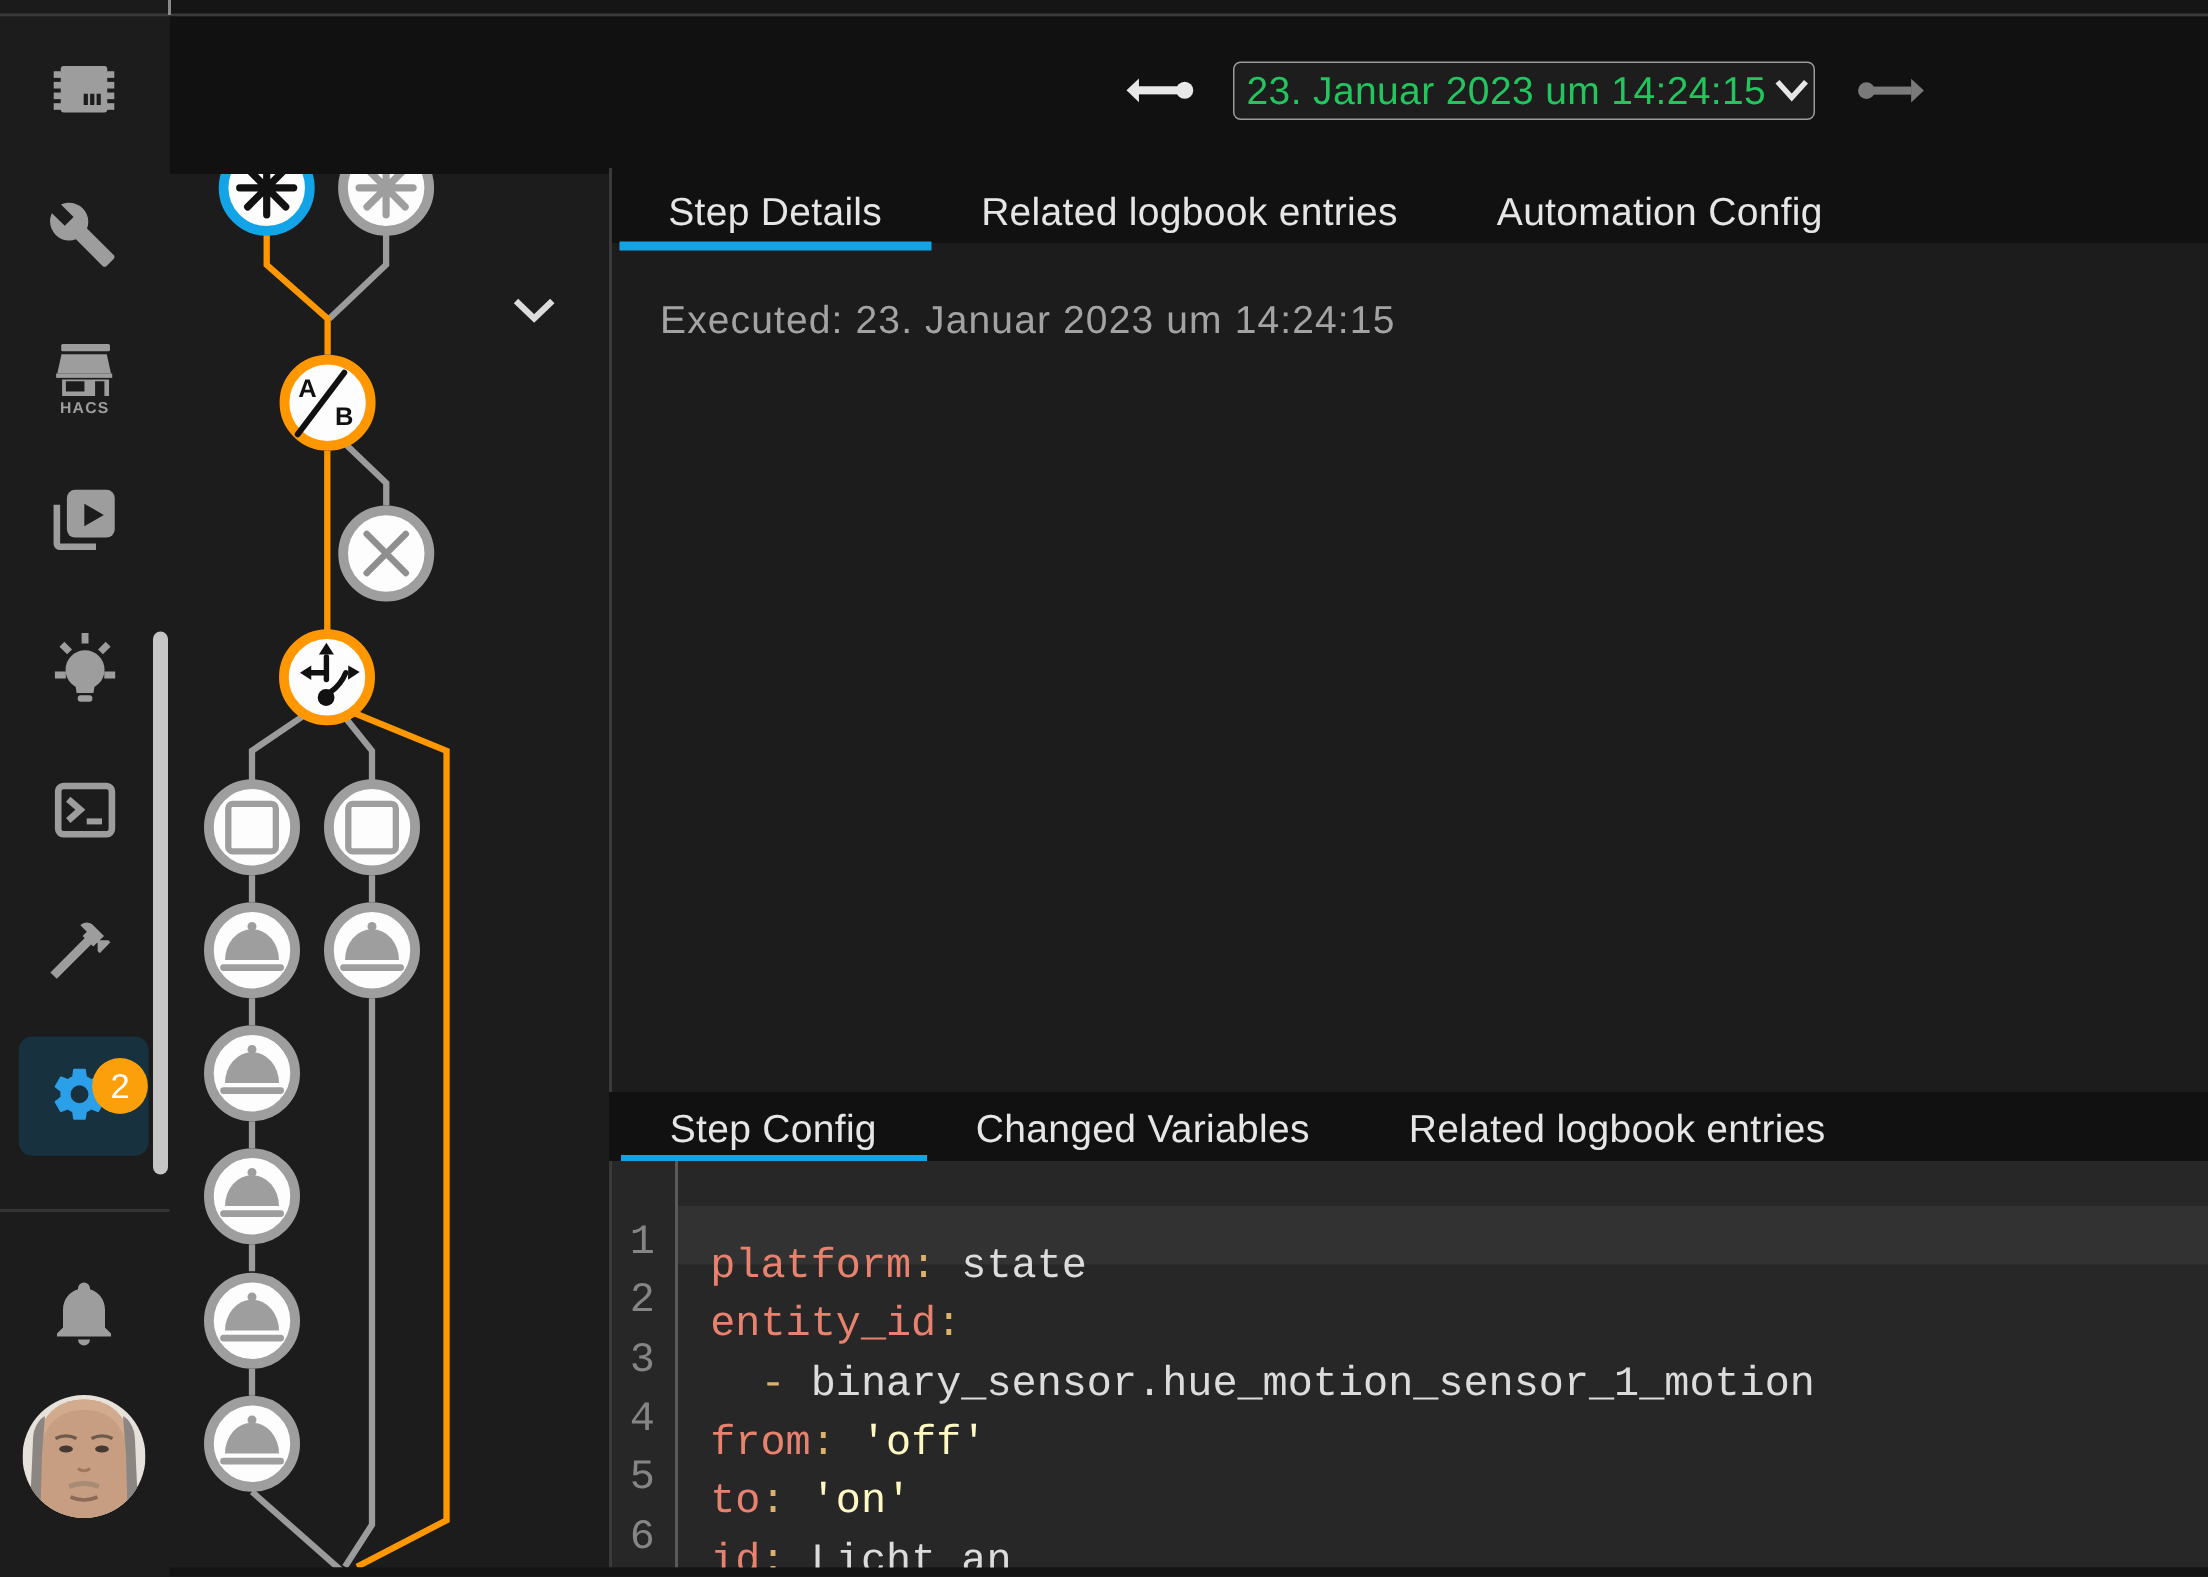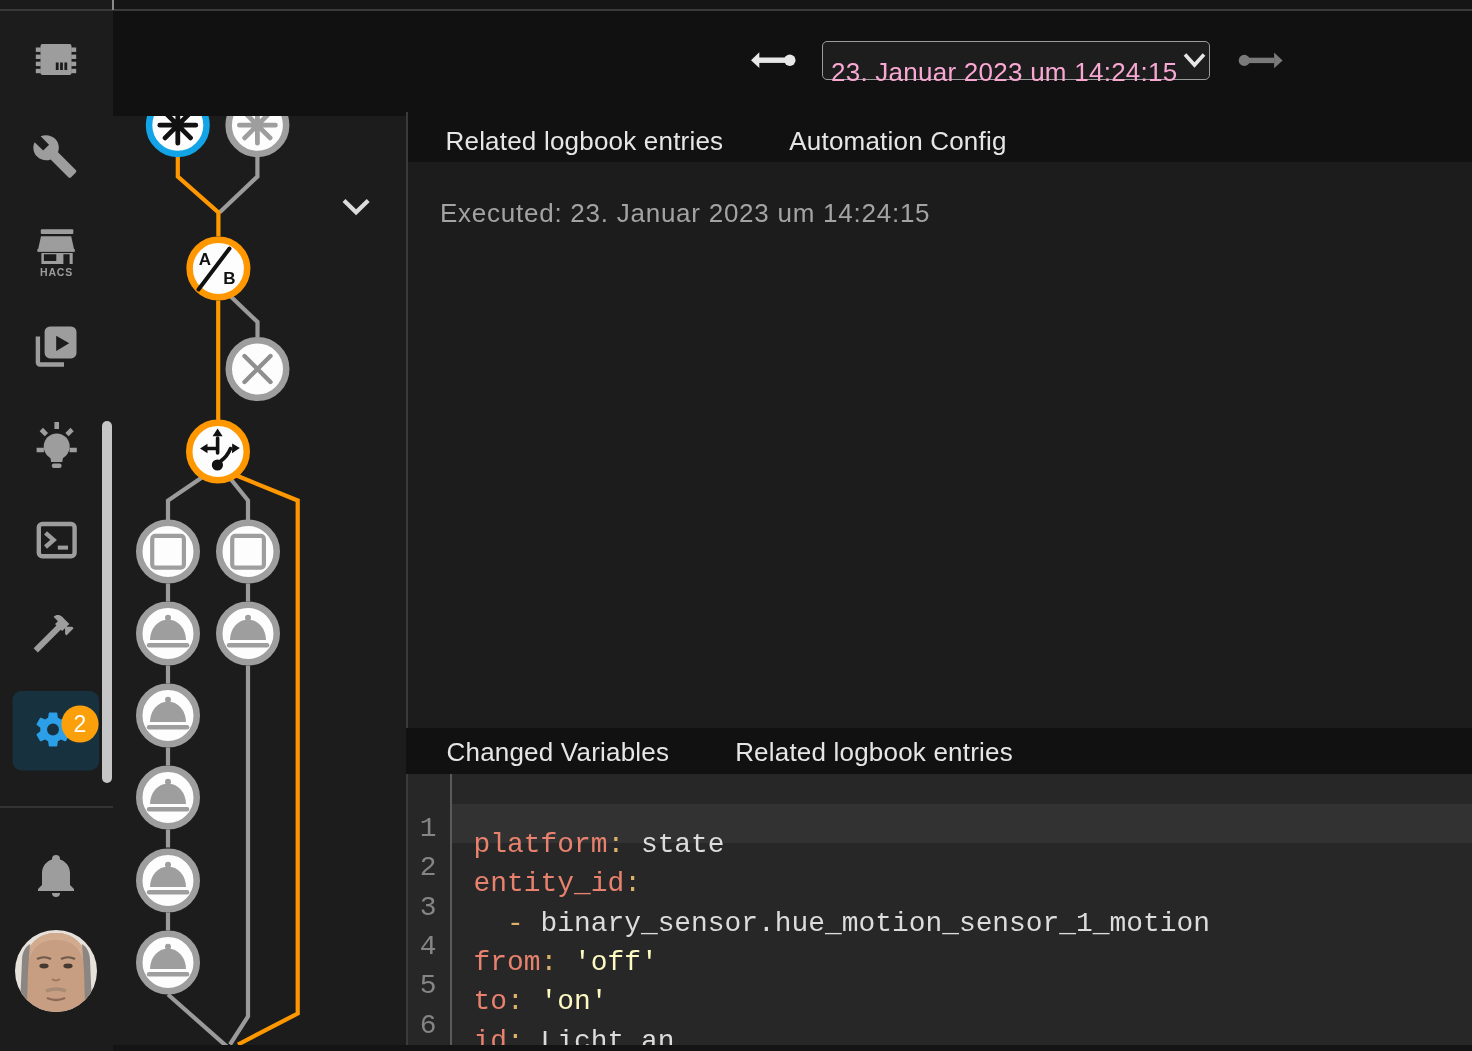--- a/index.html
+++ b/index.html
@@ -25,22 +25,22 @@
 
 <div class="abs" style="left:113px;top:10.5px;width:1359px;height:105px;background:#111111;"></div>
 
 <svg class="abs" style="left:745px;top:44px;" width="60" height="30" viewBox="0 0 60 30">
   <path d="M6 16.2 L14.3 8.3 V24.1 Z" fill="#e8e8e8"></path>
   <rect x="13.5" y="13.5" width="31.5" height="5.4" fill="#e8e8e8"></rect>
   <circle cx="44.8" cy="16.2" r="5.7" fill="#e8e8e8"></circle>
 </svg>
 <div class="abs" style="left:822px;top:40.5px;width:386px;height:37px;background:#1d1d1d;
      border:1.6px solid #9b9b9b;border-radius:5px;"></div>
-<div class="abs" style="left:831px;top:53px;height:39px;display:flex;align-items:center;
-     color:#f9a8d4;font-size:26px;letter-spacing:0.25px;">23. Januar 2023 um 14:24:15</div>
+<div class="abs" style="left:831px;top:41px;height:39px;display:flex;align-items:center;
+     color:#22c55e;font-size:26px;letter-spacing:0.25px;">23. Januar 2023 um 14:24:15</div>
 <svg class="abs" style="left:1182px;top:50px;" width="26" height="18" viewBox="0 0 26 18">
   <path d="M3 4.5 L12.5 15 L22 4.5" fill="none" stroke="#e6e6e6" stroke-width="3.6"></path>
 </svg>
 <svg class="abs" style="left:1228px;top:44px;" width="60" height="30" viewBox="0 0 60 30">
   <circle cx="16.3" cy="16.4" r="5.6" fill="#7a7a7a"></circle>
   <rect x="16.3" y="13.7" width="29.9" height="5.4" fill="#7a7a7a"></rect>
   <path d="M46.1 8.5 V24.3 L54.6 16.4 Z" fill="#7a7a7a"></path>
 </svg>
 
 <div id="sidebar" class="abs" style="left:0;top:10.5px;width:113px;height:1040.5px;background:#1c1c1c;"></div>
@@ -238,26 +238,28 @@
         <circle cx="0" cy="-15.8" r="3"></circle>
       </g>
   </g>
 
   <path d="M231 88.6 L243.1 100.3 L255.2 88.6" fill="none" stroke="#dcdcdc" stroke-width="4.2" stroke-linecap="butt" stroke-linejoin="miter"></path>
 </svg>
 
 <div class="abs" style="left:406px;top:111.5px;width:1.5px;height:933px;background:#3a3a3a;"></div>
 
 <div class="tabrow row1" style="left:407.5px;top:111.5px;width:1064.5px;height:50.8px;padding-left:5px;">
+  <div class="tab active">Step Details</div>
   <div class="tab">Related logbook entries</div>
   <div class="tab">Automation Config</div>
 </div>
 <div class="abs" style="left:440px;top:198px;color:#a3a3a3;font-size:26px;letter-spacing:0.75px;">Executed: 23. Januar 2023 um 14:24:15</div>
 
 <div class="tabrow row2" style="left:406px;top:727.5px;width:1066px;height:46.5px;padding-left:7.5px;">
+  <div class="tab active">Step Config</div>
   <div class="tab">Changed Variables</div>
   <div class="tab">Related logbook entries</div>
 </div>
 
 <div class="abs" style="left:407.5px;top:774px;width:1064.5px;height:270.5px;background:#272727;"></div>
 <div class="abs" style="left:451px;top:804px;width:1021px;height:39.4px;background:#323232;"></div>
 <div class="abs" style="left:450px;top:774px;width:1.8px;height:270.5px;background:#5a5a5a;"></div>
 <pre class="abs" id="gutter" style="left:406px;top:809px;width:30.5px;margin:0;text-align:right;
      font-family:'Liberation Mono',monospace;font-size:27.9px;line-height:39.35px;color:#858585;">1
 2

